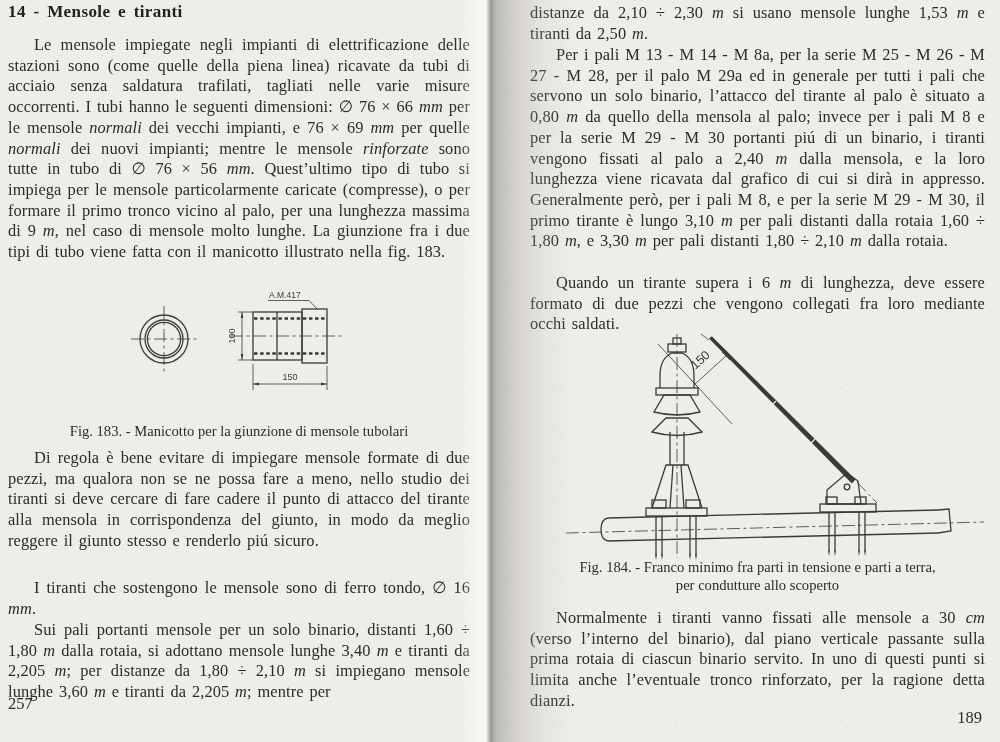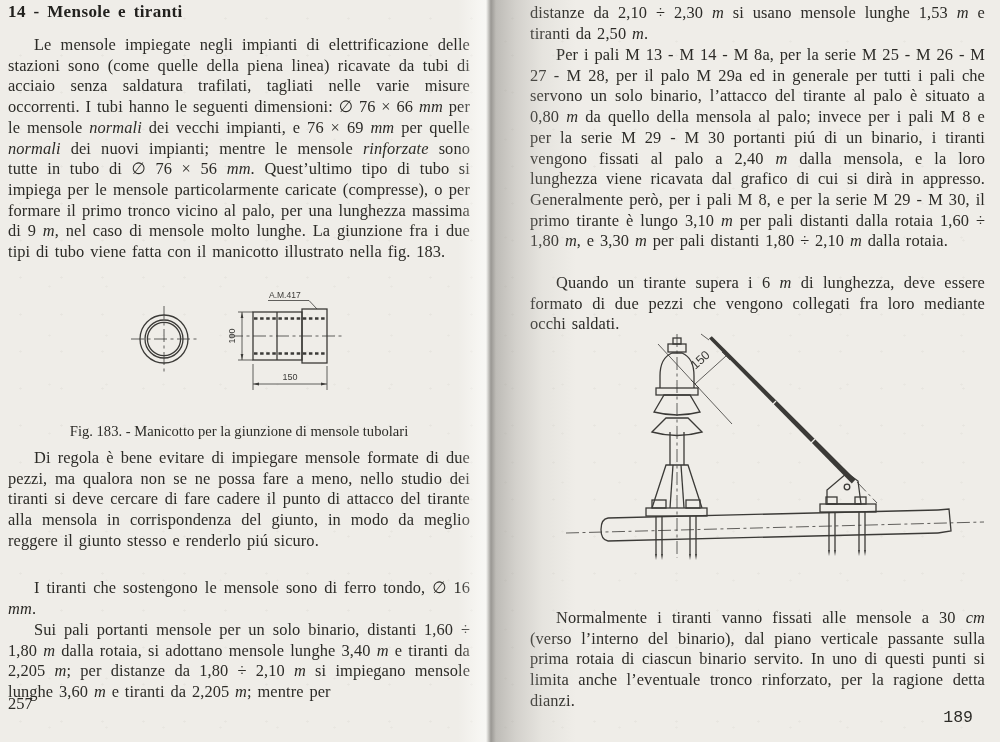--- a/index.html
+++ b/index.html
@@ -179,20 +179,24 @@
         <line class="st" x1="275" y1="180" x2="275" y2="218" stroke-width="1.1"></line>
         <line class="st" x1="299" y1="180" x2="299" y2="218" stroke-width="1.1"></line>
         <line class="st" x1="305" y1="180" x2="305" y2="218" stroke-width="1.1"></line>
         <path class="fillk" d="M268,218 L269,224 L270,218 Z"></path>
         <path class="fillk" d="M274,218 L275,224 L276,218 Z"></path>
         <path class="fillk" d="M298,218 L299,224 L300,218 Z"></path>
         <path class="fillk" d="M304,218 L305,224 L306,218 Z"></path>
       </g>
     </svg>
 
+    <div class="caption" style="left:2px;top:558px;width:455px;">
+      <div>Fig. 184. - Franco minimo fra parti in tensione e parti a terra,</div>
+      <div>per condutture allo scoperto</div>
+    </div>
 
     <div class="body-text pr indent" style="top:608px;"><span>Normalmente i tiranti vanno fissati alle mensole a 30 </span><i>cm</i><span> (verso l’interno del binario), dal piano verticale passante sulla prima rotaia di ciascun binario servito. In uno di questi punti si limita anche l’eventuale tronco rinforzato, per la ragione detta dianzi.</span></div>
 
-    <div class="pagenum" style="right:13px;top:708px;font-family:Liberation Mono, monospace;">189</div>
+    <div class="pagenum" style="right:4px;top:708px;">189</div>
   </div>
 
   <div class="gutter"></div>
 </div>
 
 </body></html>

